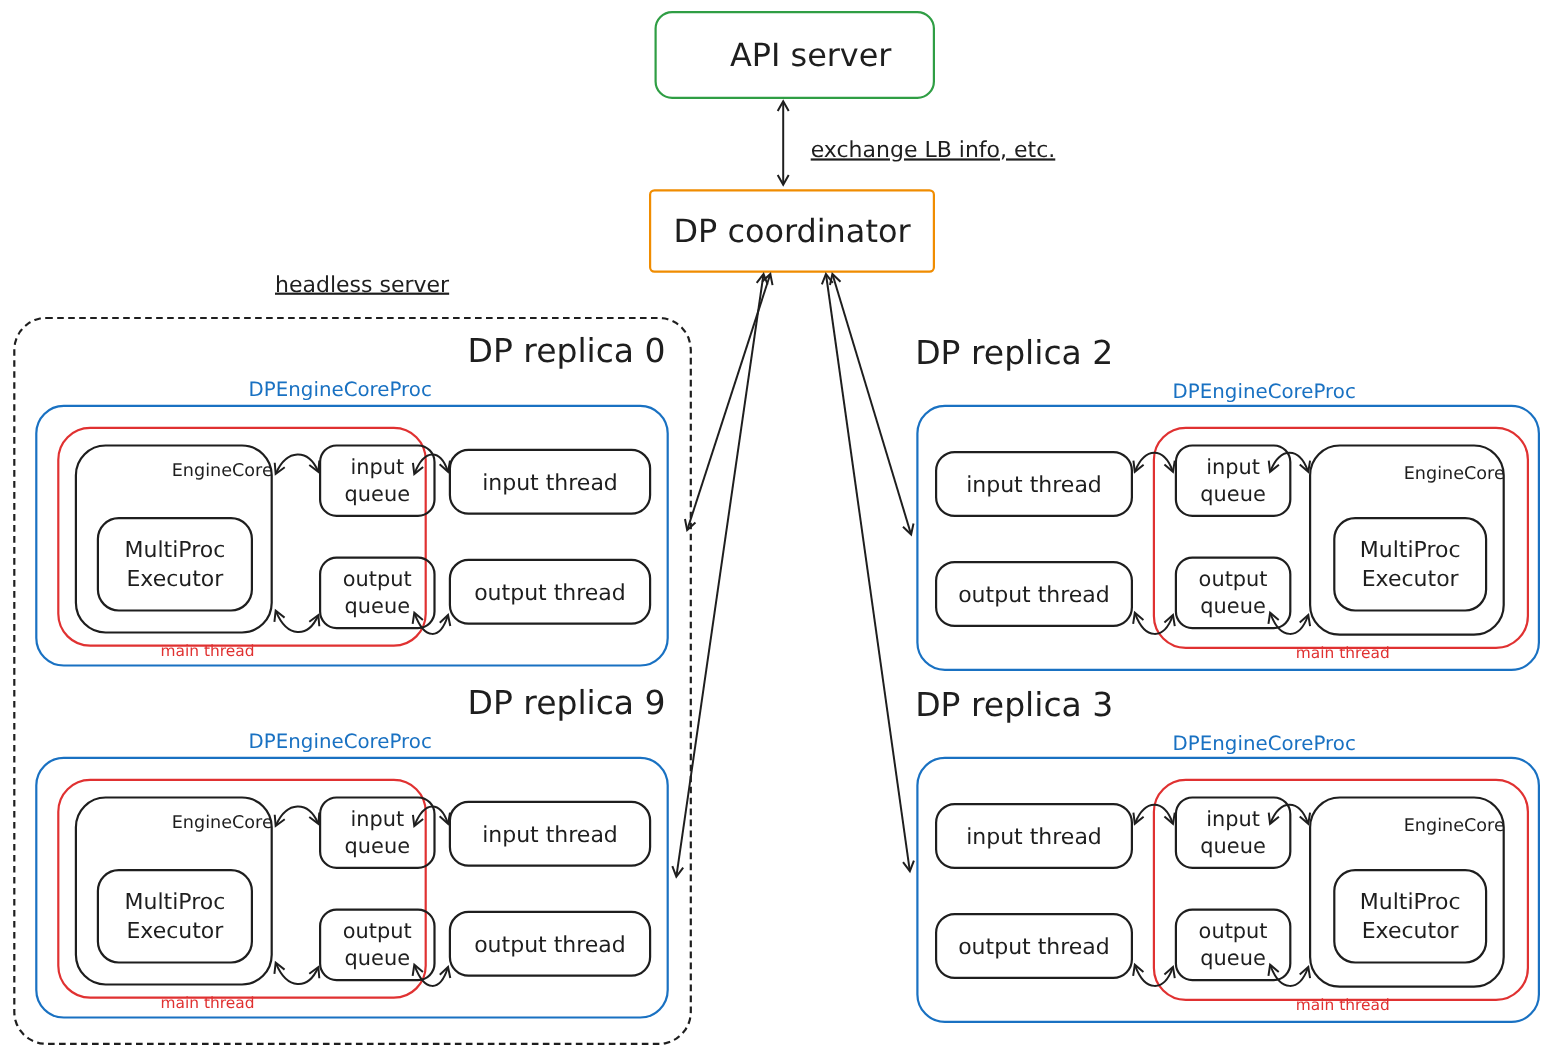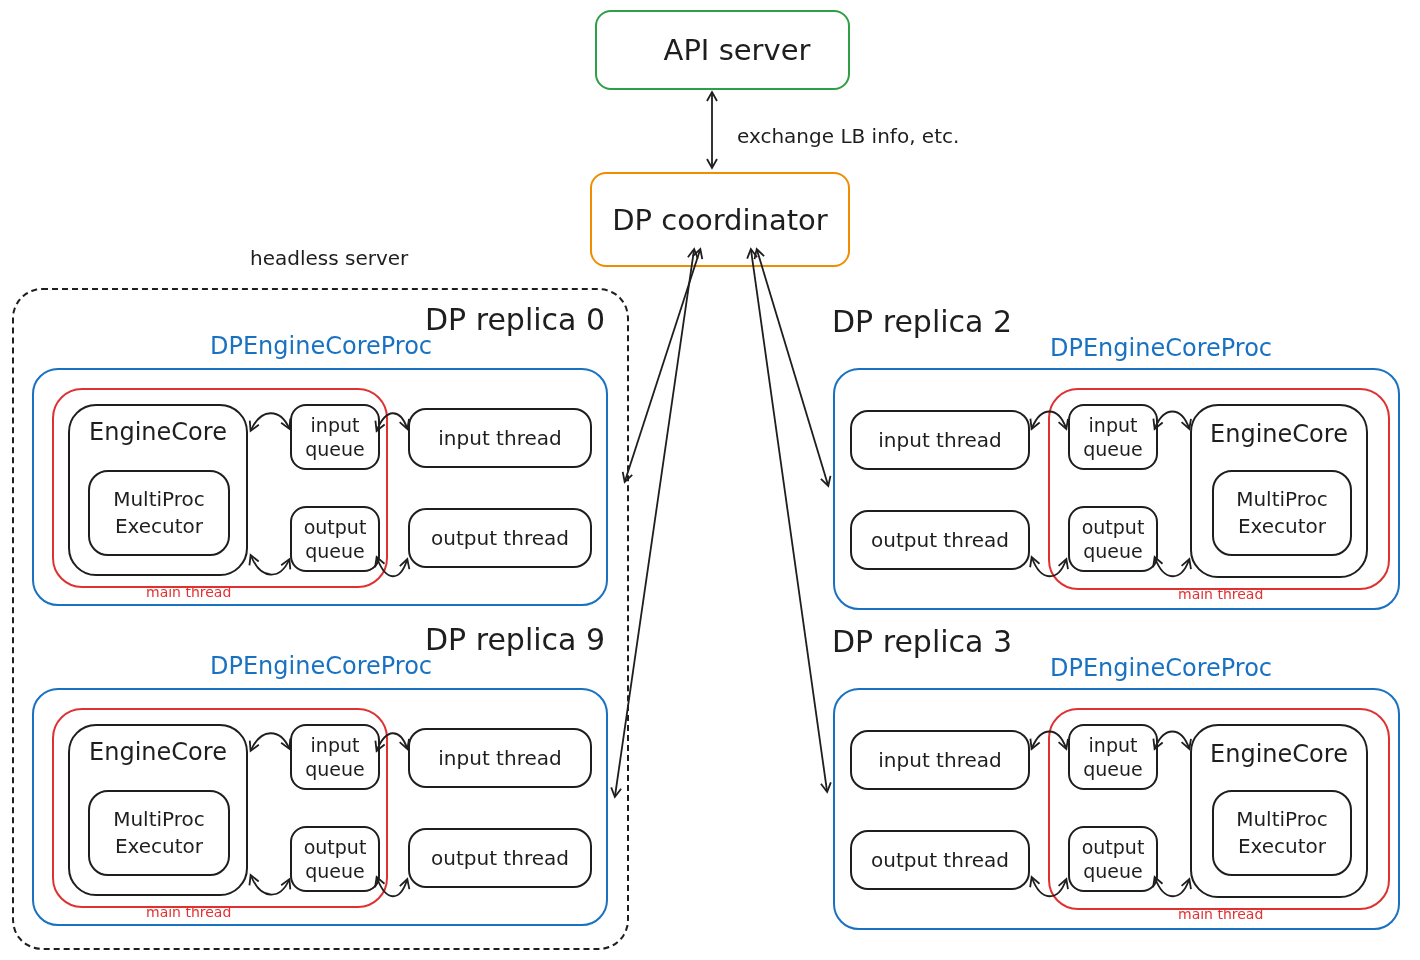--- a/index.html
+++ b/index.html
@@ -5,72 +5,72 @@
   :root{
     --green:#2f9e44; --orange:#f08c00; --blue:#1971c2; --red:#e03131; --ink:#1e1e1e;
   }
   html,body{margin:0;padding:0;background:#ffffff;}
   body{
     position:relative; width:1420px; height:960px; overflow:hidden;
     font-family:"DejaVu Sans","Liberation Sans",sans-serif; color:var(--ink);
   }
   .abs{position:absolute;}
   .box{position:absolute; border:2.6px solid var(--ink); border-radius:18px; background:transparent; box-sizing:border-box;}
-  .lbl{position:absolute; white-space:nowrap; color:var(--ink);}
+  .lbl{position:absolute; white-space:nowrap; color:var(--ink);text-decoration:underline;}
   .center{display:flex; align-items:center; justify-content:center; text-align:center;}
 
   
   .api-box{left:595px; top:10px; width:255px; height:80px; border-color:var(--green); border-radius:16px; font-size:29px;padding-left:29px;}
-  .coord-box{left:590px; top:172px; width:260px; height:95px; border-color:var(--orange); border-radius:16px; font-size:29px;}
+  .coord-box{left:590px; top:172px; width:260px; height:76px; border-color:var(--orange); border-radius:5px; font-size:29px;}
   .note{font-size:20px;}
   .exchange-note{left:737px; top:124px;}
   .headless-note{left:250px; top:246px;}
 
   
   .dashed-box{left:12px; top:288px; width:613px; height:658px; border:2.2px dashed var(--ink); border-radius:30px;}
 
   
   .replica{position:absolute; width:580px; height:312px;}
   #r0{left:28px;  top:300px;}
   #r1{left:28px;  top:620px;}
   #r2{left:830px; top:302px;}
   #r3{left:830px; top:622px;}
 
   .r-title{position:absolute; top:2px; font-size:30px; font-weight:normal; white-space:nowrap;}
   .rleft  .r-title{left:397px;}
   .rright .r-title{left:2px;}
-  .proc-label{position:absolute; top:32px; font-size:24px; color:var(--blue); white-space:nowrap;}
+  .proc-label{position:absolute; top:44px; font-size:18px; color:var(--blue); white-space:nowrap;margin-left:16px;}
   .rleft  .proc-label{left:182px;}
   .rright .proc-label{left:220px;}
 
   .blue-box{position:absolute; border:2.6px solid var(--blue); border-radius:26px; box-sizing:border-box;}
   .rleft  .blue-box{left:4px; top:68px; width:576px; height:238px;}
   .rright .blue-box{left:3px; top:66px; width:567px; height:242px;}
 
   .red-box{position:absolute; border:2.6px solid var(--red); border-radius:30px; box-sizing:border-box;}
   .rleft  .red-box{left:24px;  top:88px; width:336px; height:200px;}
   .rright .red-box{left:218px; top:86px; width:342px; height:202px;}
 
   .main-thread{position:absolute; font-size:14px; color:var(--red); white-space:nowrap;}
   .rleft  .main-thread{left:118px; top:284px;}
   .rright .main-thread{left:348px; top:284px;}
 
   .ec-box{position:absolute; border:2.8px solid var(--ink); border-radius:28px; box-sizing:border-box;}
   .rleft  .ec-box{left:40px;  top:104px; width:180px; height:172px;}
   .rright .ec-box{left:360px; top:102px; width:178px; height:174px;}
-  .ec-label{position:absolute; font-size:24px; text-align:center;}
+  .ec-label{position:absolute; font-size:16px; text-align:right;}
   .rleft  .ec-label{left:40px;  top:118px; width:180px;}
   .rright .ec-label{left:360px; top:118px; width:178px;}
 
   .mp-box{position:absolute; border:2.8px solid var(--ink); border-radius:20px; box-sizing:border-box;
           font-size:20px; line-height:27px;}
   .rleft  .mp-box{left:60px;  top:170px; width:142px; height:86px;}
   .rright .mp-box{left:382px; top:168px; width:140px; height:86px;}
 
-  .q-box{position:absolute; width:90px; height:66px; border:2.8px solid var(--ink); border-radius:16px;
+  .q-box{position:absolute; width:106px; height:66px; border:2.8px solid var(--ink); border-radius:16px;
          box-sizing:border-box; font-size:19px; line-height:24px;}
   .rleft  .q-in{left:262px; top:104px;}
   .rleft  .q-out{left:262px; top:206px;}
   .rright .q-in{left:238px; top:102px;}
   .rright .q-out{left:238px; top:204px;}
 
   .t-box{position:absolute; width:184px; height:60px; border:2.8px solid var(--ink); border-radius:18px;
          box-sizing:border-box; font-size:20px;}
   .rleft  .t-in{left:380px; top:108px;}
   .rleft  .t-out{left:380px; top:208px;}

